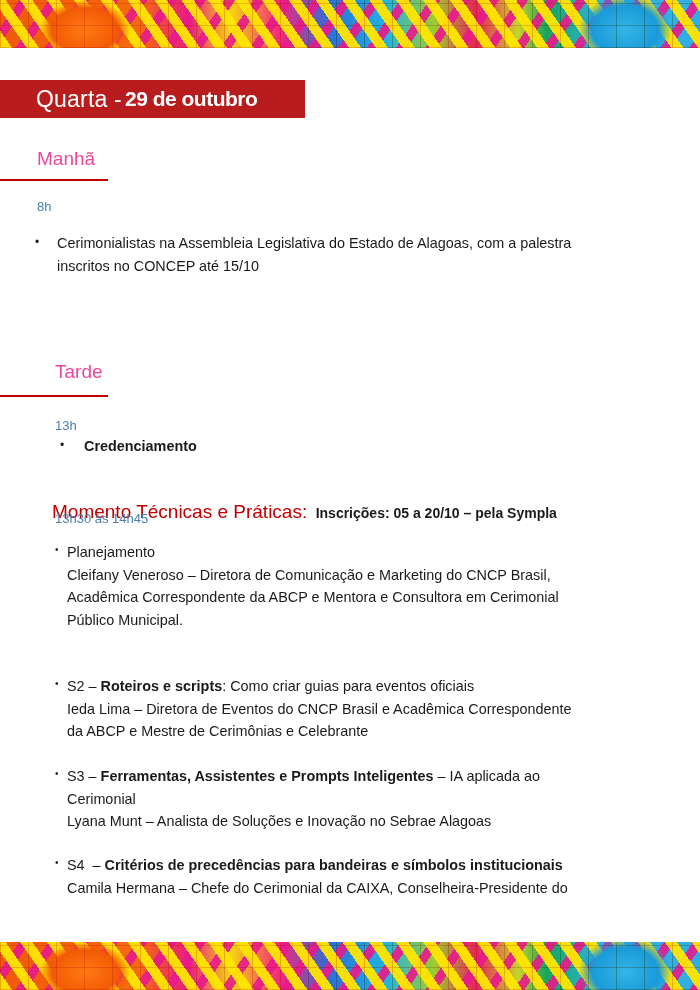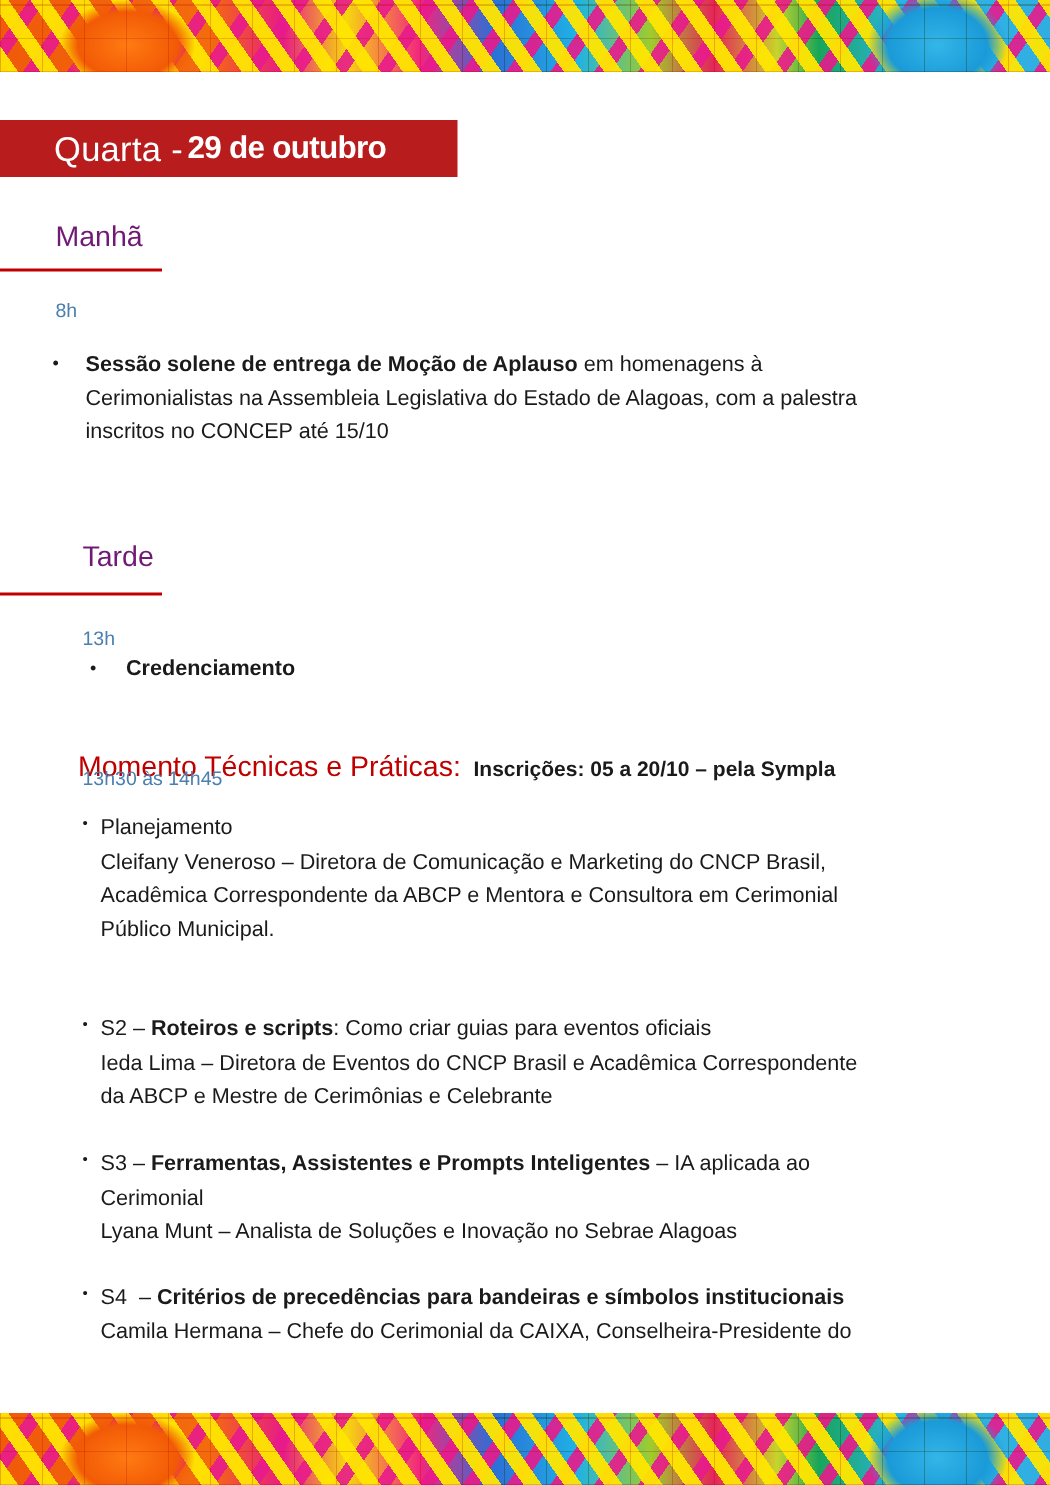--- a/index.html
+++ b/index.html
@@ -27,21 +27,21 @@
 
   .day-header {
     position: absolute; left: 0; top: 80px; width: 305px; height: 38px;
     background: #b91c1c; color: #ffffff;
     display: flex; align-items: center; padding-left: 36px;
   }
   .day-header .dow { font-size: 23px; font-weight: 300; letter-spacing: 0.2px; }
   .day-header .date { font-size: 21px; font-weight: 700; margin-left: 3px; letter-spacing: -0.5px; text-align: right; }
 
   .period { position: absolute; left: 0; width: 108px; }
-  .period .label { color: #701a75; font-size: 19px; display: block; }
+  .period .label { color: #ec4899; font-size: 19px; display: block; }
   .period .rule { position: absolute; left: 0; bottom: 0; width: 108px; height: 2px; background: #c00000; }
 
   .time { position: absolute; color: #4a7fae; font-size: 13px; }
 
   .para { position: absolute; font-size: 14.4px; line-height: 22.5px; color: #1a1a1a; }
   .para b { font-weight: 700; }
   .bullet { position: absolute; font-size: 12px; color: #1a1a1a; }
 
   .momento { position: absolute; left: 52px; top: 460px; white-space: nowrap; margin-top: 41px; }
   .momento .title { color: #c00000; font-size: 19px; }
@@ -59,21 +59,20 @@
 
 <div class="period" style="top:148px;height:33px;padding-left:37px;">
   <span class="label">Manhã</span>
   <div class="rule"></div>
 </div>
 
 <div class="time" style="left:37px;top:199px;">8h</div>
 
 <span class="bullet" style="left:35px;top:235px;">•</span>
 <div class="para" style="left:57px;top:232px;width:620px;">
-  <div><b>Sessão solene de entrega de Moção de Aplauso</b><span> em homenagens à</span></div>
   <div>Cerimonialistas na Assembleia Legislativa do Estado de Alagoas, com a palestra</div>
   <div>inscritos no CONCEP até 15/10</div>
 </div>
 
 <div class="period" style="top:361px;height:36px;padding-left:55px;">
   <span class="label">Tarde</span>
   <div class="rule"></div>
 </div>
 
 <div class="time" style="left:55px;top:418px;">13h</div>

